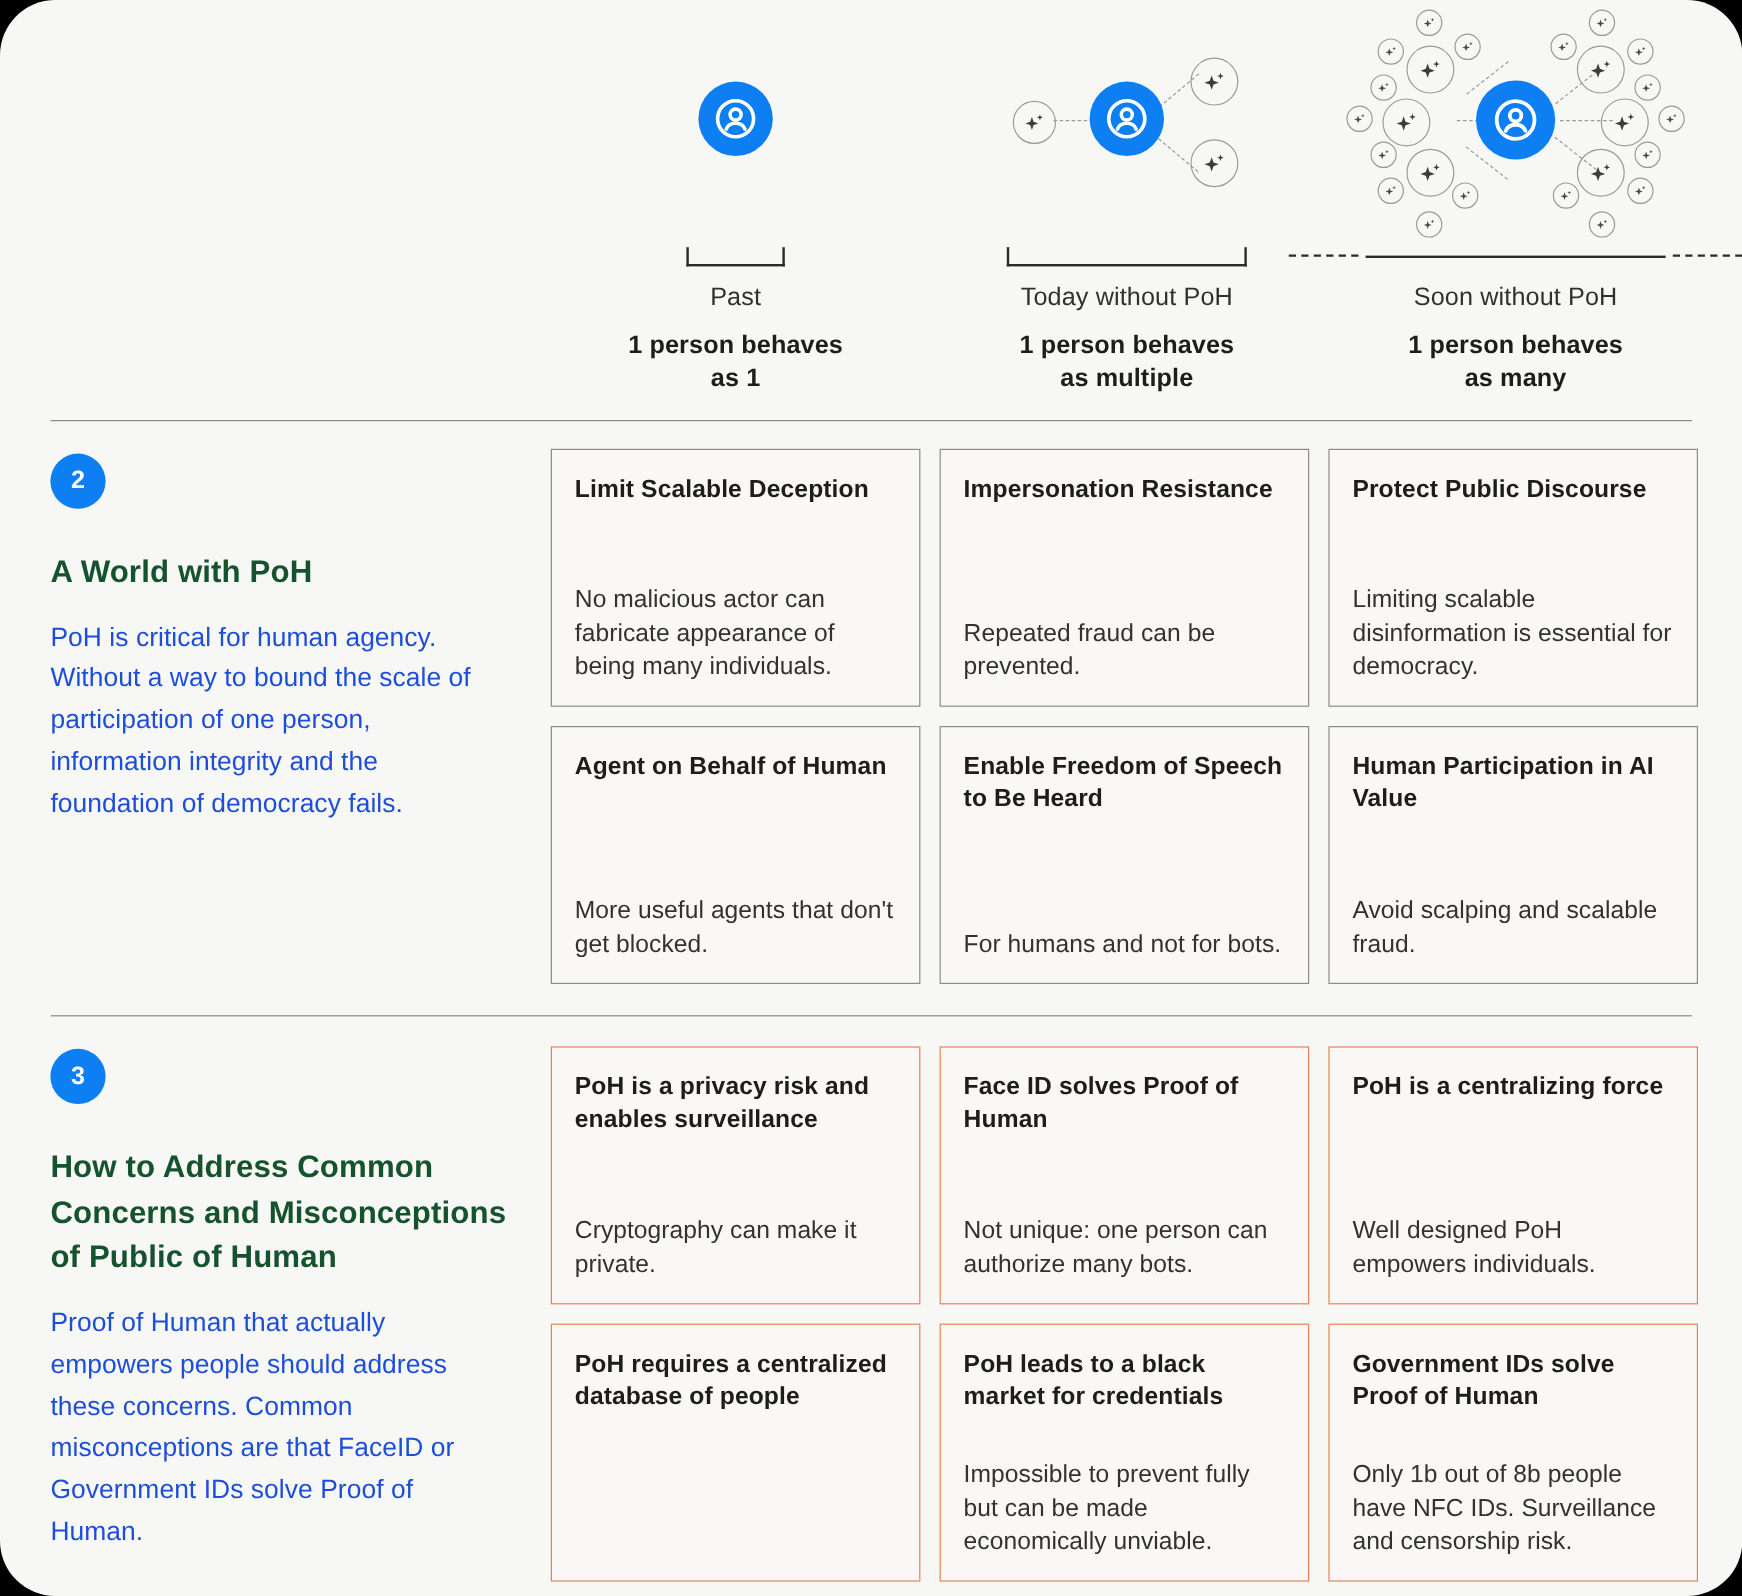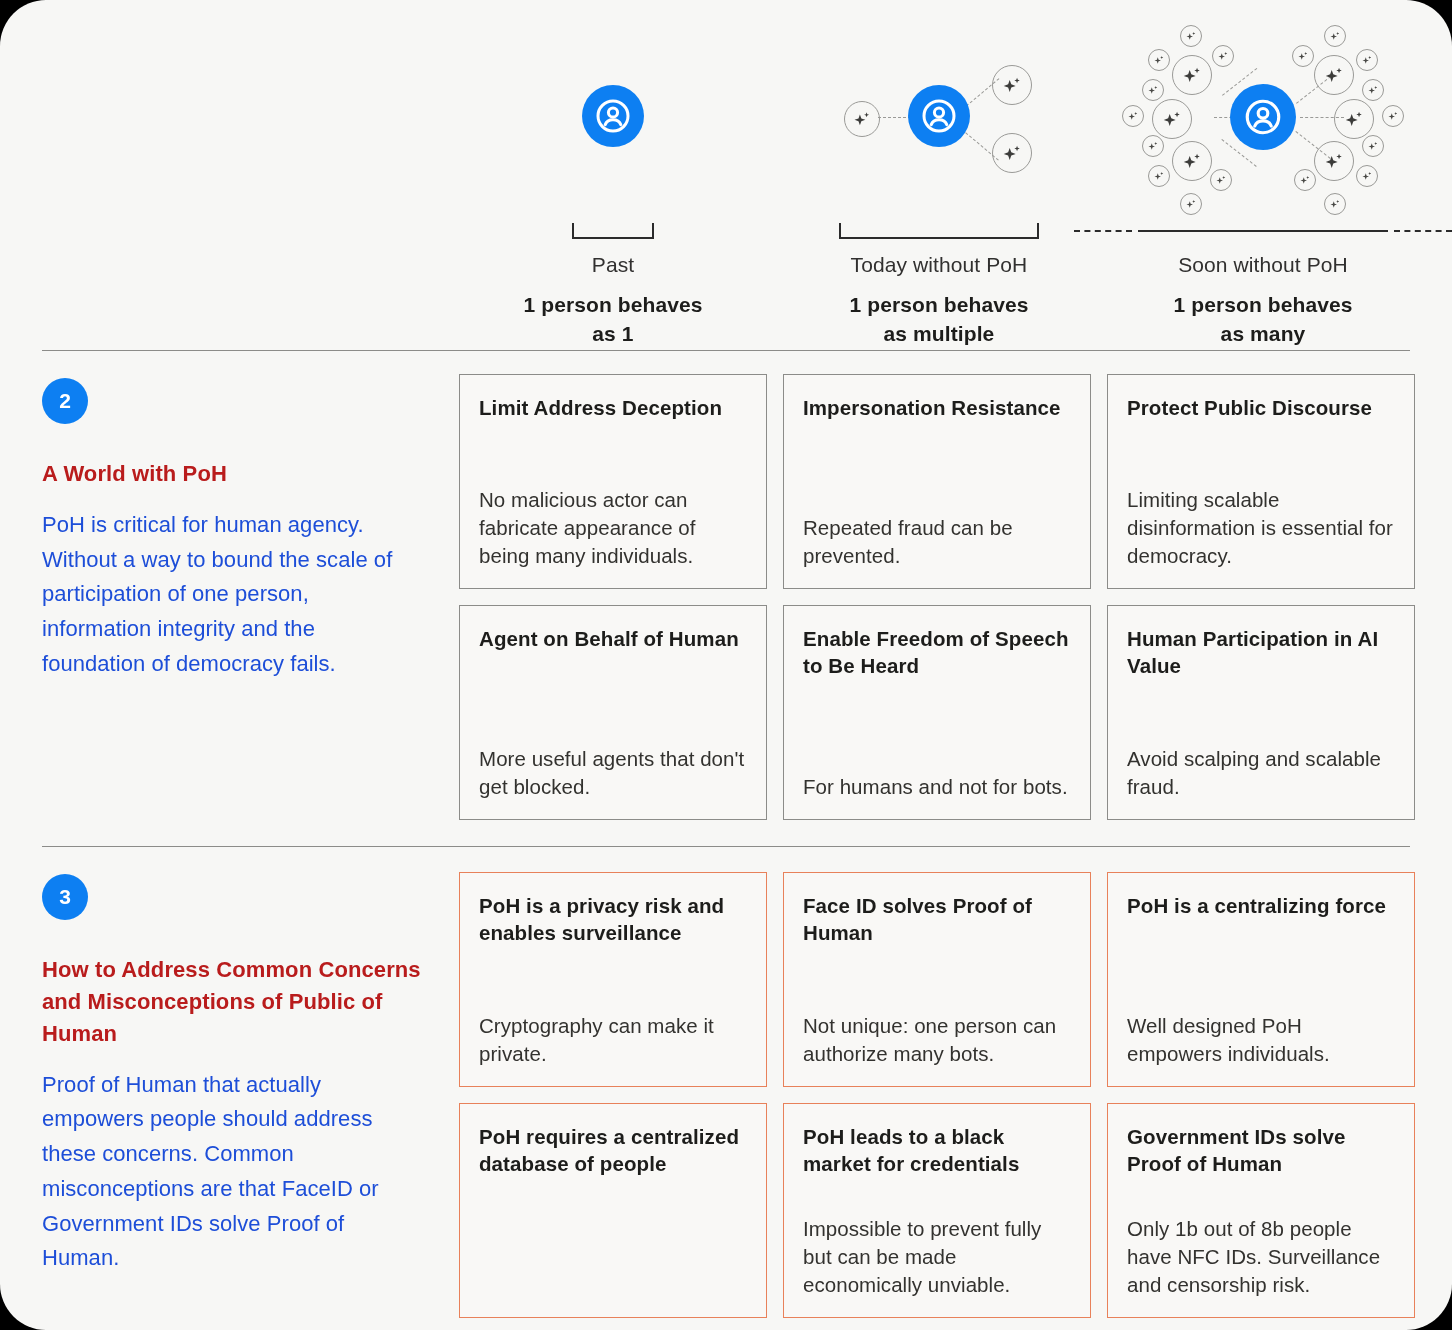--- a/index.html
+++ b/index.html
@@ -16,21 +16,21 @@
     overflow:hidden;
     box-sizing:border-box;
   }
 
   
   .diagrams{
     position:absolute;left:0;top:0;width:1452px;height:348px;
   }
   .dia-col{
     position:absolute;top:0;height:348px;
-    display:flex;flex-direction:column;align-items:center;justify-content:flex-end;
+    display:flex;flex-direction:column;align-items:center;
   }
   .dia-col.c1{left:460px;width:306px;}
   .dia-col.c2{left:786px;width:306px;}
   .dia-col.c3{left:1110px;width:306px;}
 
   .art{
     position:relative;width:306px;height:200px;
     display:flex;align-items:center;justify-content:center;
   }
   .rule-wrap{height:28px;width:306px;display:flex;align-items:center;justify-content:center;}
@@ -90,21 +90,21 @@
 
   .side{
     position:absolute;left:42px;width:380px;
   }
   .badge{
     width:46px;height:46px;border-radius:50%;background:#0d7ff2;
     color:#fff;font-size:21px;font-weight:bold;
     display:flex;align-items:center;justify-content:center;
   }
   .side-title{
-    margin-top:34px;font-size:22px;font-weight:bold;color:#b91c1c;
+    margin-top:34px;font-size:26px;font-weight:bold;color:#14532d;
     line-height:1.45;letter-spacing:.1px;
   }
   .side-body{
     margin-top:18px;font-size:22px;color:#1d4ed8;line-height:1.58;
     letter-spacing:.05px;
   }
 
   .grid{
     position:absolute;left:459px;top:24px;
     display:grid;
@@ -382,21 +382,21 @@
 
   <div class="section" id="sec2">
     <div class="side" style="top:28px;">
       <div class="badge">2</div>
       <div class="side-title">A World with PoH</div>
       <div class="side-body">PoH is critical for human agency. Without a way to bound the scale of participation of one person, information integrity and the foundation of democracy fails.</div>
     </div>
 
     <div class="grid">
       <div class="card">
-        <div class="card-title">Limit Address Deception</div>
+        <div class="card-title">Limit Scalable Deception</div>
         <div class="card-body">No malicious actor can fabricate appearance of being many individuals.</div>
       </div>
       <div class="card">
         <div class="card-title">Impersonation Resistance</div>
         <div class="card-body">Repeated fraud can be prevented.</div>
       </div>
       <div class="card">
         <div class="card-title">Protect Public Discourse</div>
         <div class="card-body">Limiting scalable disinformation is essential for democracy.</div>
       </div>

